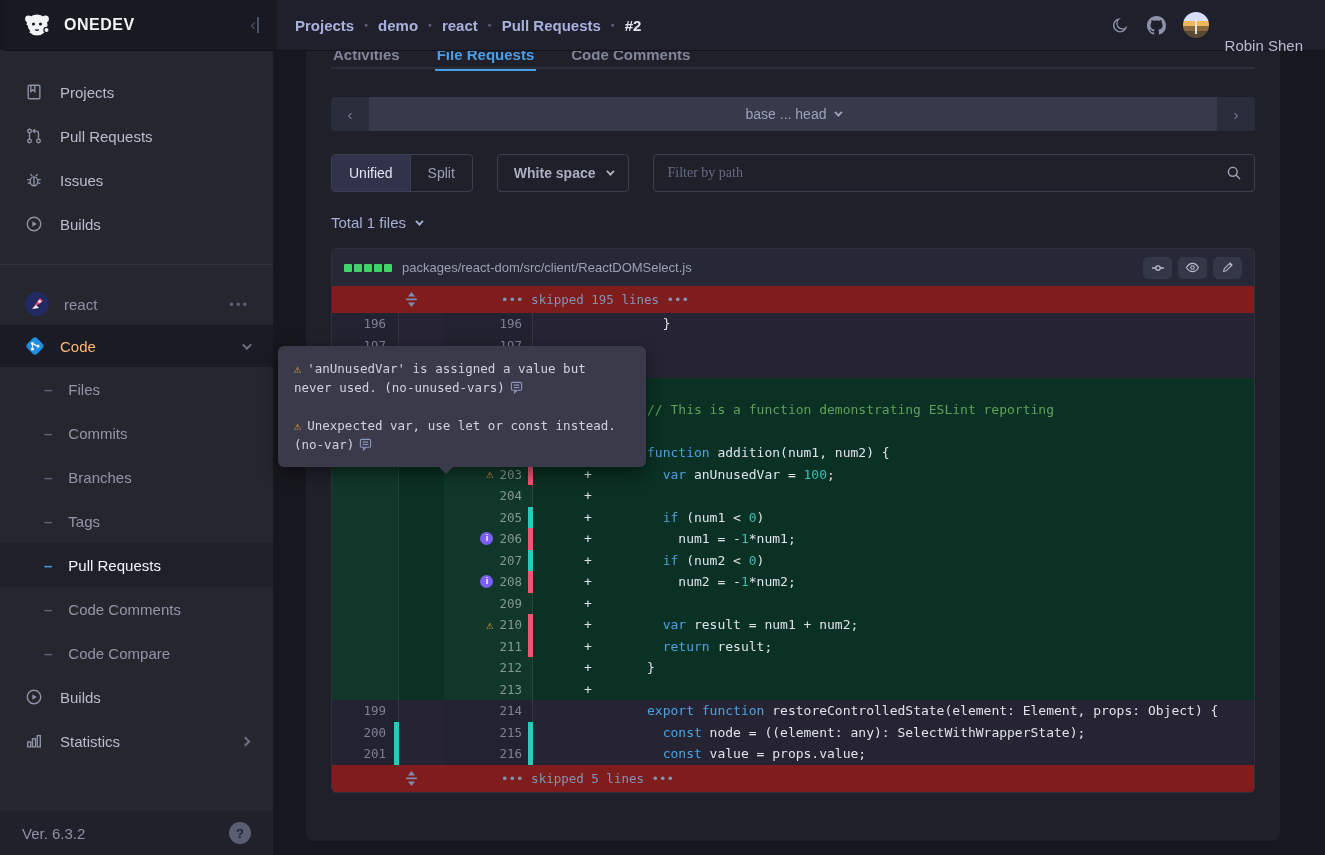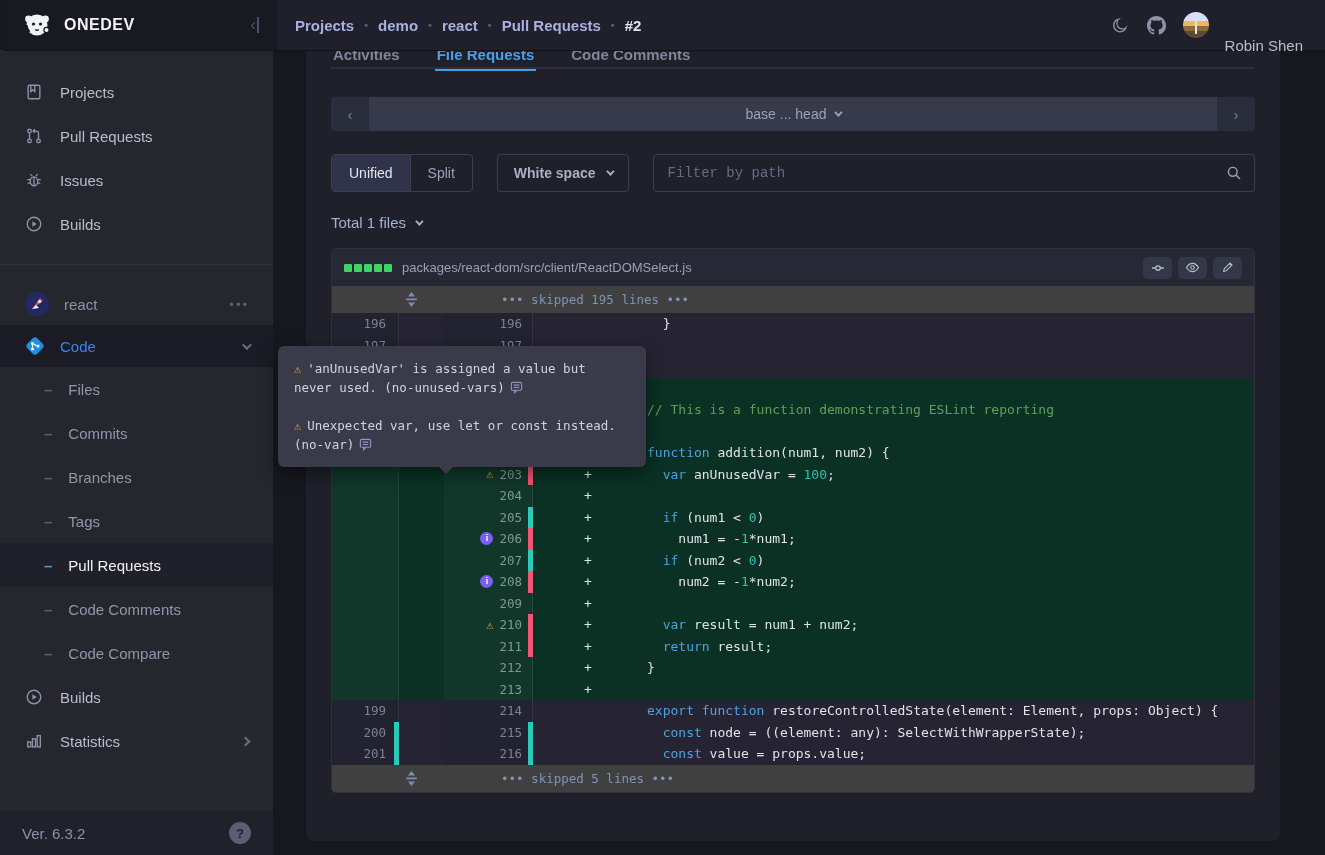--- a/index.html
+++ b/index.html
@@ -33,21 +33,21 @@
              display:flex; flex-direction:column; z-index:30; }
   .side-item { height:44px; display:flex; align-items:center; padding:0 24px; gap:16px;
                color:#b9bdce; font-size:15px; cursor:pointer; flex:none; }
   .side-item .s-icon { width:20px; color:#8d93a8; display:flex; justify-content:center; flex:none; }
   .side-item .chev-right { margin-left:auto; }
   .side-divider { height:1px; background:#32323c; margin:18px 0; flex:none; }
   .project-row { height:42px; display:flex; align-items:center; padding:0 24px; gap:14px;
                  color:#8d92a6; font-size:15px; cursor:pointer; flex:none; }
   .more-dots { margin-left:auto; color:#5c6178; letter-spacing:2px; font-size:13px; cursor:pointer; }
   .code-row { height:42px; background:#1b1b25; display:flex; align-items:center; padding:0 24px; gap:14px;
-              color:#3b82f6; font-size:15px; cursor:pointer; flex:none; }
+              color:#fdba74; font-size:15px; cursor:pointer; flex:none; }
   .code-row .chev-down { margin-left:auto; }
   .sub-item { height:44px; display:flex; align-items:center; padding:0 24px 0 44px; gap:16px;
               color:#9296aa; font-size:15px; cursor:pointer; flex:none; }
   .sub-item .dash { color:#5c6078; font-weight:bold; }
   .sub-item.active { background:#20202a; color:#f2f3f7; }
   .sub-item.active .dash { color:#4a9fe8; }
   .side-bottom { margin-top:auto; height:44px; background:#21212c; display:flex; align-items:center;
                  padding:0 22px; color:#8d92a6; font-size:15px; flex:none; }
   .help-circle { margin-left:auto; width:22px; height:22px; border-radius:50%; background:#5a5e72;
                  color:#21212c; font-weight:bold; font-size:13px; display:flex; align-items:center;
@@ -83,40 +83,40 @@
   .toolbar { margin-top:23px; display:flex; gap:24px; height:38px; }
   .seg { display:flex; border:1px solid #3c3f50; border-radius:4px; overflow:hidden; }
   .seg-btn { padding:0 17px; display:flex; align-items:center; font-size:14px; color:#9aa0b5; cursor:pointer; }
   .seg-btn.active { background:#30334a; color:#e3e6f0; }
   .seg-btn + .seg-btn { border-left:1px solid #3c3f50; }
   .dropdown { border:1px solid #3c3f50; border-radius:4px; padding:0 16px; display:flex;
               align-items:center; gap:10px; font-size:14px; color:#aab0c2; cursor:pointer;font-weight:bold; }
   .dropdown .chev { border-color:#aab0c2; width:6px; height:6px; }
   .filter-wrap { flex:1; border:1px solid #3c3f50; border-radius:4px; display:flex; align-items:center; }
   .filter-wrap input { flex:1; background:transparent; border:none; outline:none; color:#ec4899;
-                       font-size:14px; padding:0 14px; font-family:Liberation Mono, monospace; }
+                       font-size:14px; padding:0 14px; font-family:Liberation Serif, serif; }
   .filter-wrap input::placeholder { color:#666c84; }
   .search-btn { width:40px; display:flex; align-items:center; justify-content:center; color:#9aa0b5; cursor:pointer; }
 
   .total-files { margin-top:22px; display:flex; align-items:center; gap:9px; color:#a6afd4;
                  font-size:15px; cursor:pointer; }
   .total-files .chev { border-color:#a6afd4; width:6px; height:6px; }
 
   
   .diff-card { margin-top:17px; border:1px solid #30313f; border-radius:5px; overflow:hidden; }
   .diff-header { height:37px; background:#262935; display:flex; align-items:center; padding:0 12px; gap:10px; }
   .blocks { display:flex; gap:2px; }
   .blk { width:8px; height:8px; border-radius:1px; background:#3fd368; }
   .file-path { color:#9ba0b4; font-size:13px; }
   .file-actions { margin-left:auto; display:flex; gap:6px; }
   .fa-btn { width:29px; height:22px; background:#343748; border-radius:5px; color:#b9bece;
             display:flex; align-items:center; justify-content:center; cursor:pointer; }
 
   .diff-body { font-family:"DejaVu Sans Mono", monospace; font-size:13px; }
-  .skip-row { height:27px; background:#404040; color:#8094b8; display:flex; align-items:center;
+  .skip-row { height:27px; background:#7f1d1d; color:#8094b8; display:flex; align-items:center;
               position:relative; padding-left:169px; font-size:12.5px; }
   .skip-row .expander { position:absolute; left:73px; top:0; bottom:0; display:flex; align-items:center;
                         color:#7f8bb0; cursor:pointer; }
   .code-row-line { display:flex; height:21.5px; line-height:21.5px;gap:45px; }
   .code-row-line.ctx { background:#262433; }
   .code-row-line.add { background:#0a3123; }
   .cell-old { width:67px; flex:none; text-align:right; padding-right:12px; position:relative;
               border-right:1px solid rgba(255,255,255,0.07); color:#7c8194; font-size:12.5px; }
   .ctx .cell-old { background:#232230; }
   .add .cell-old { background:#10372a; color:#84988e; }

